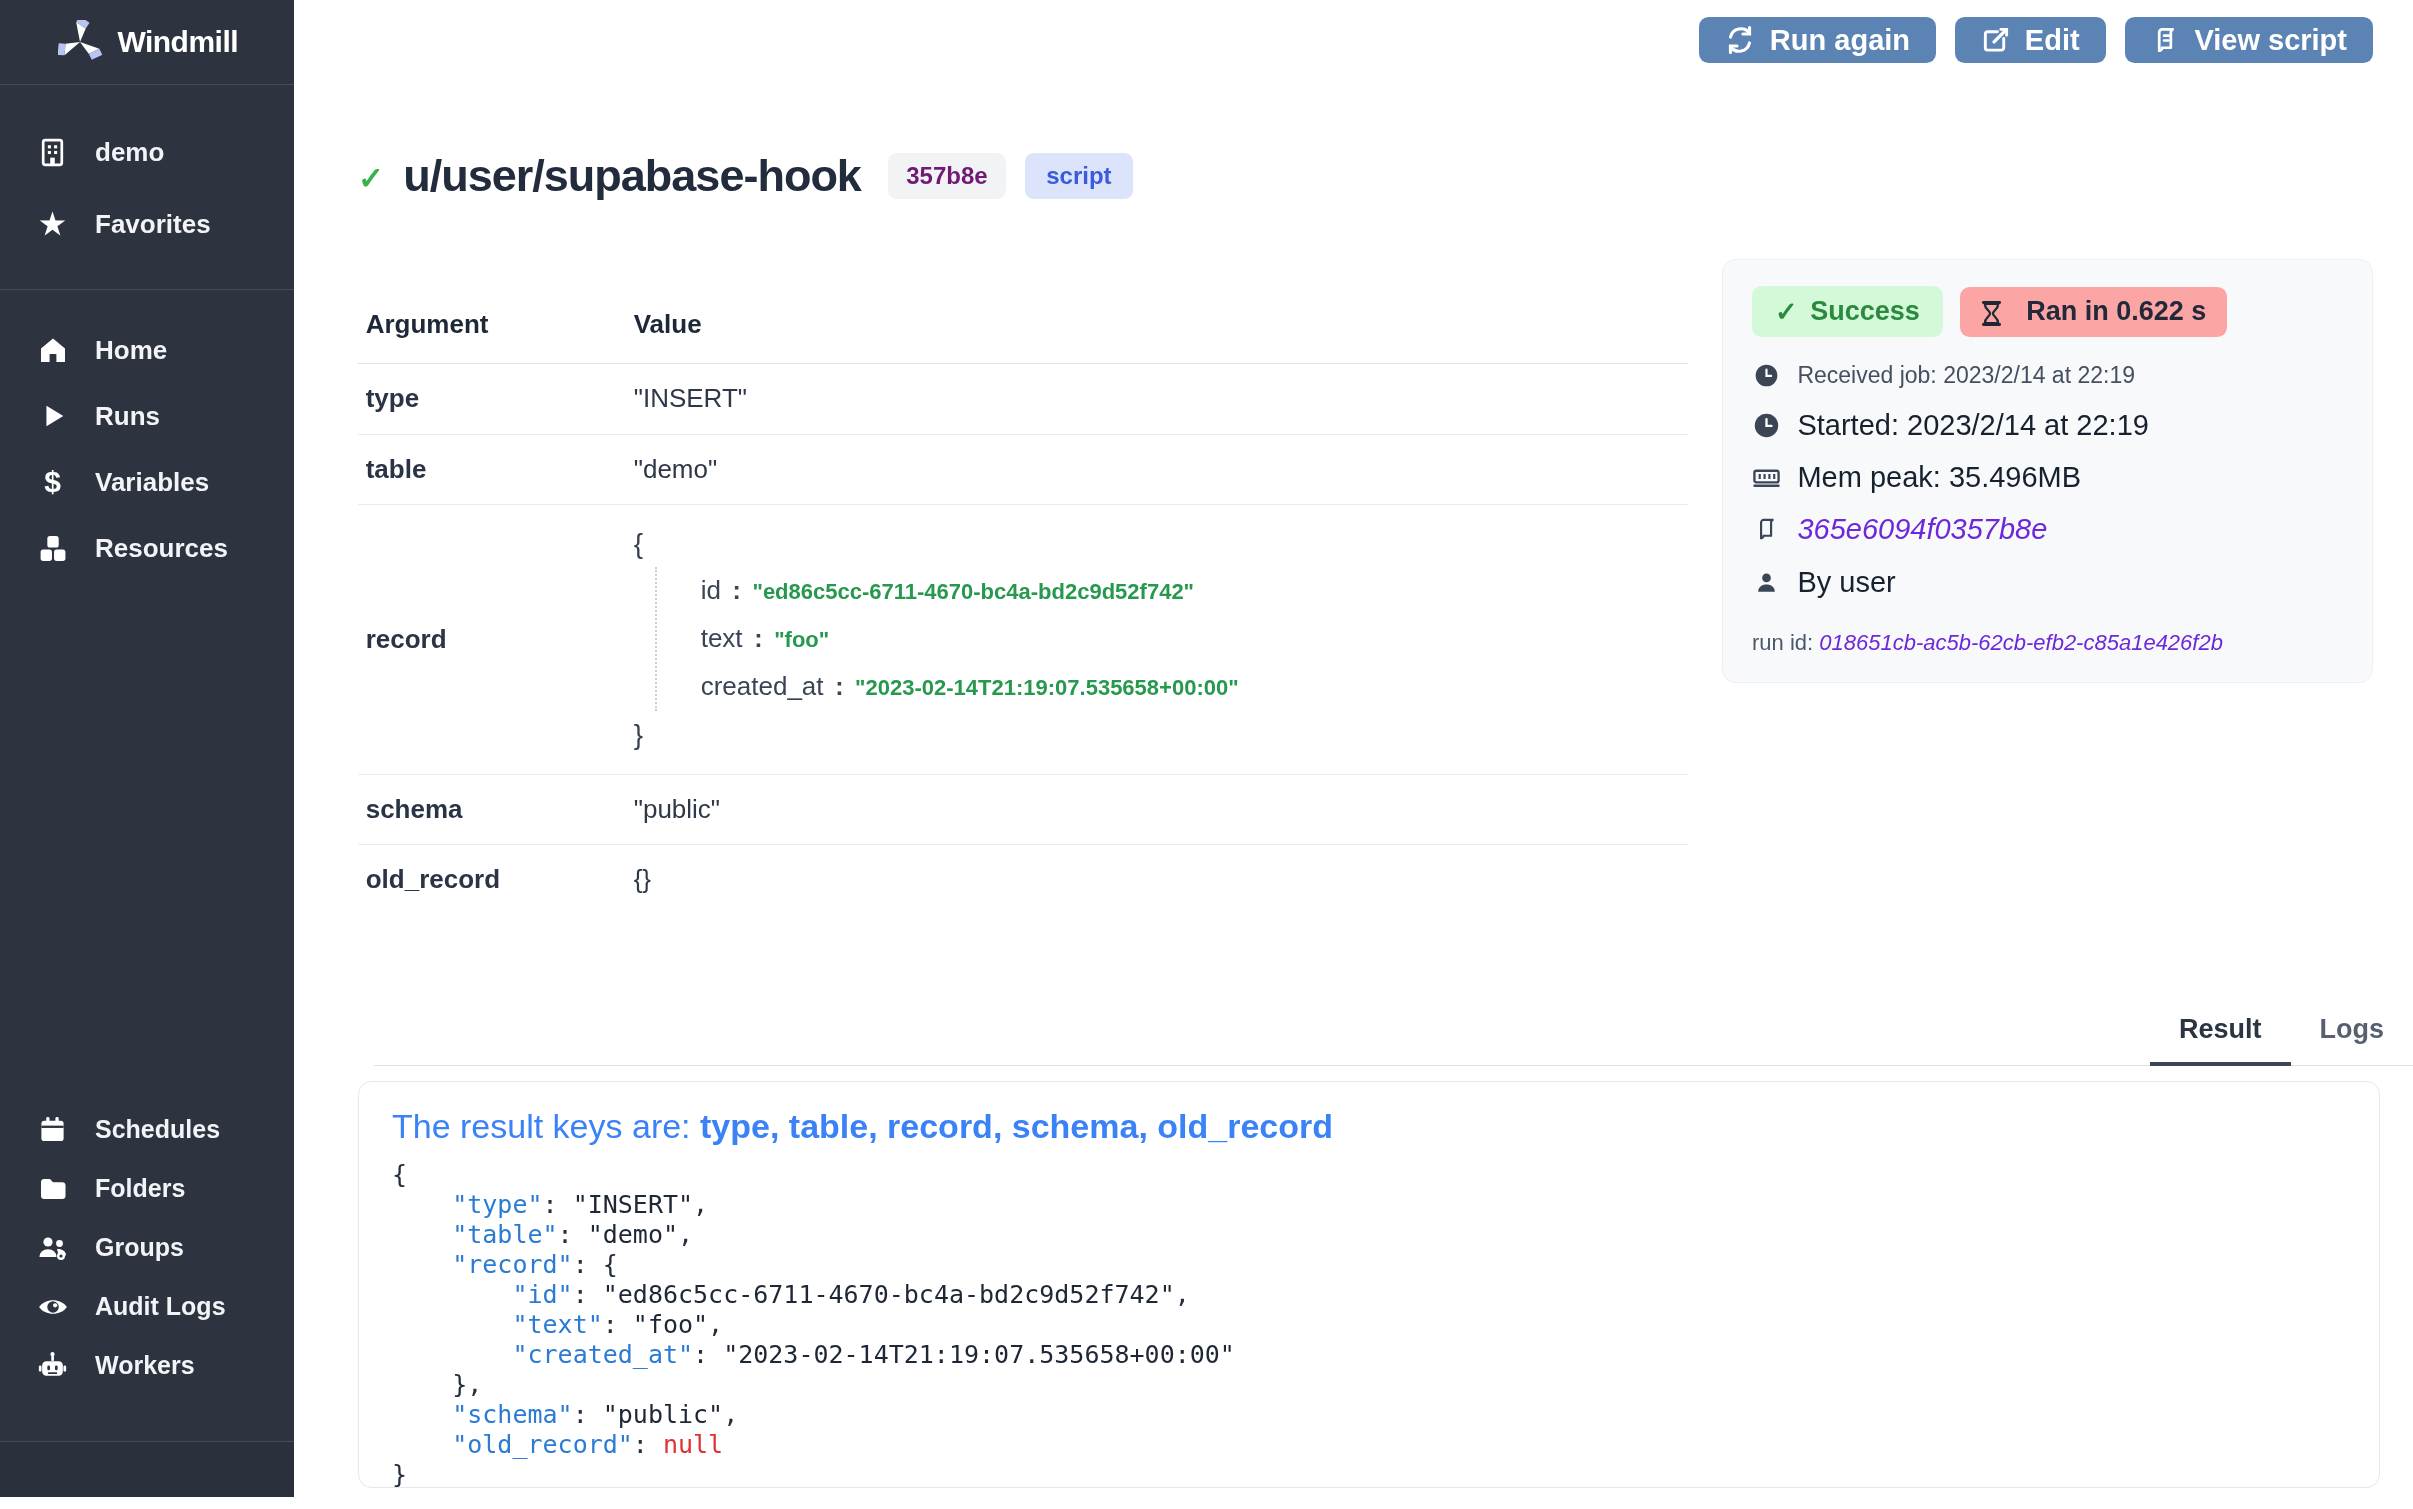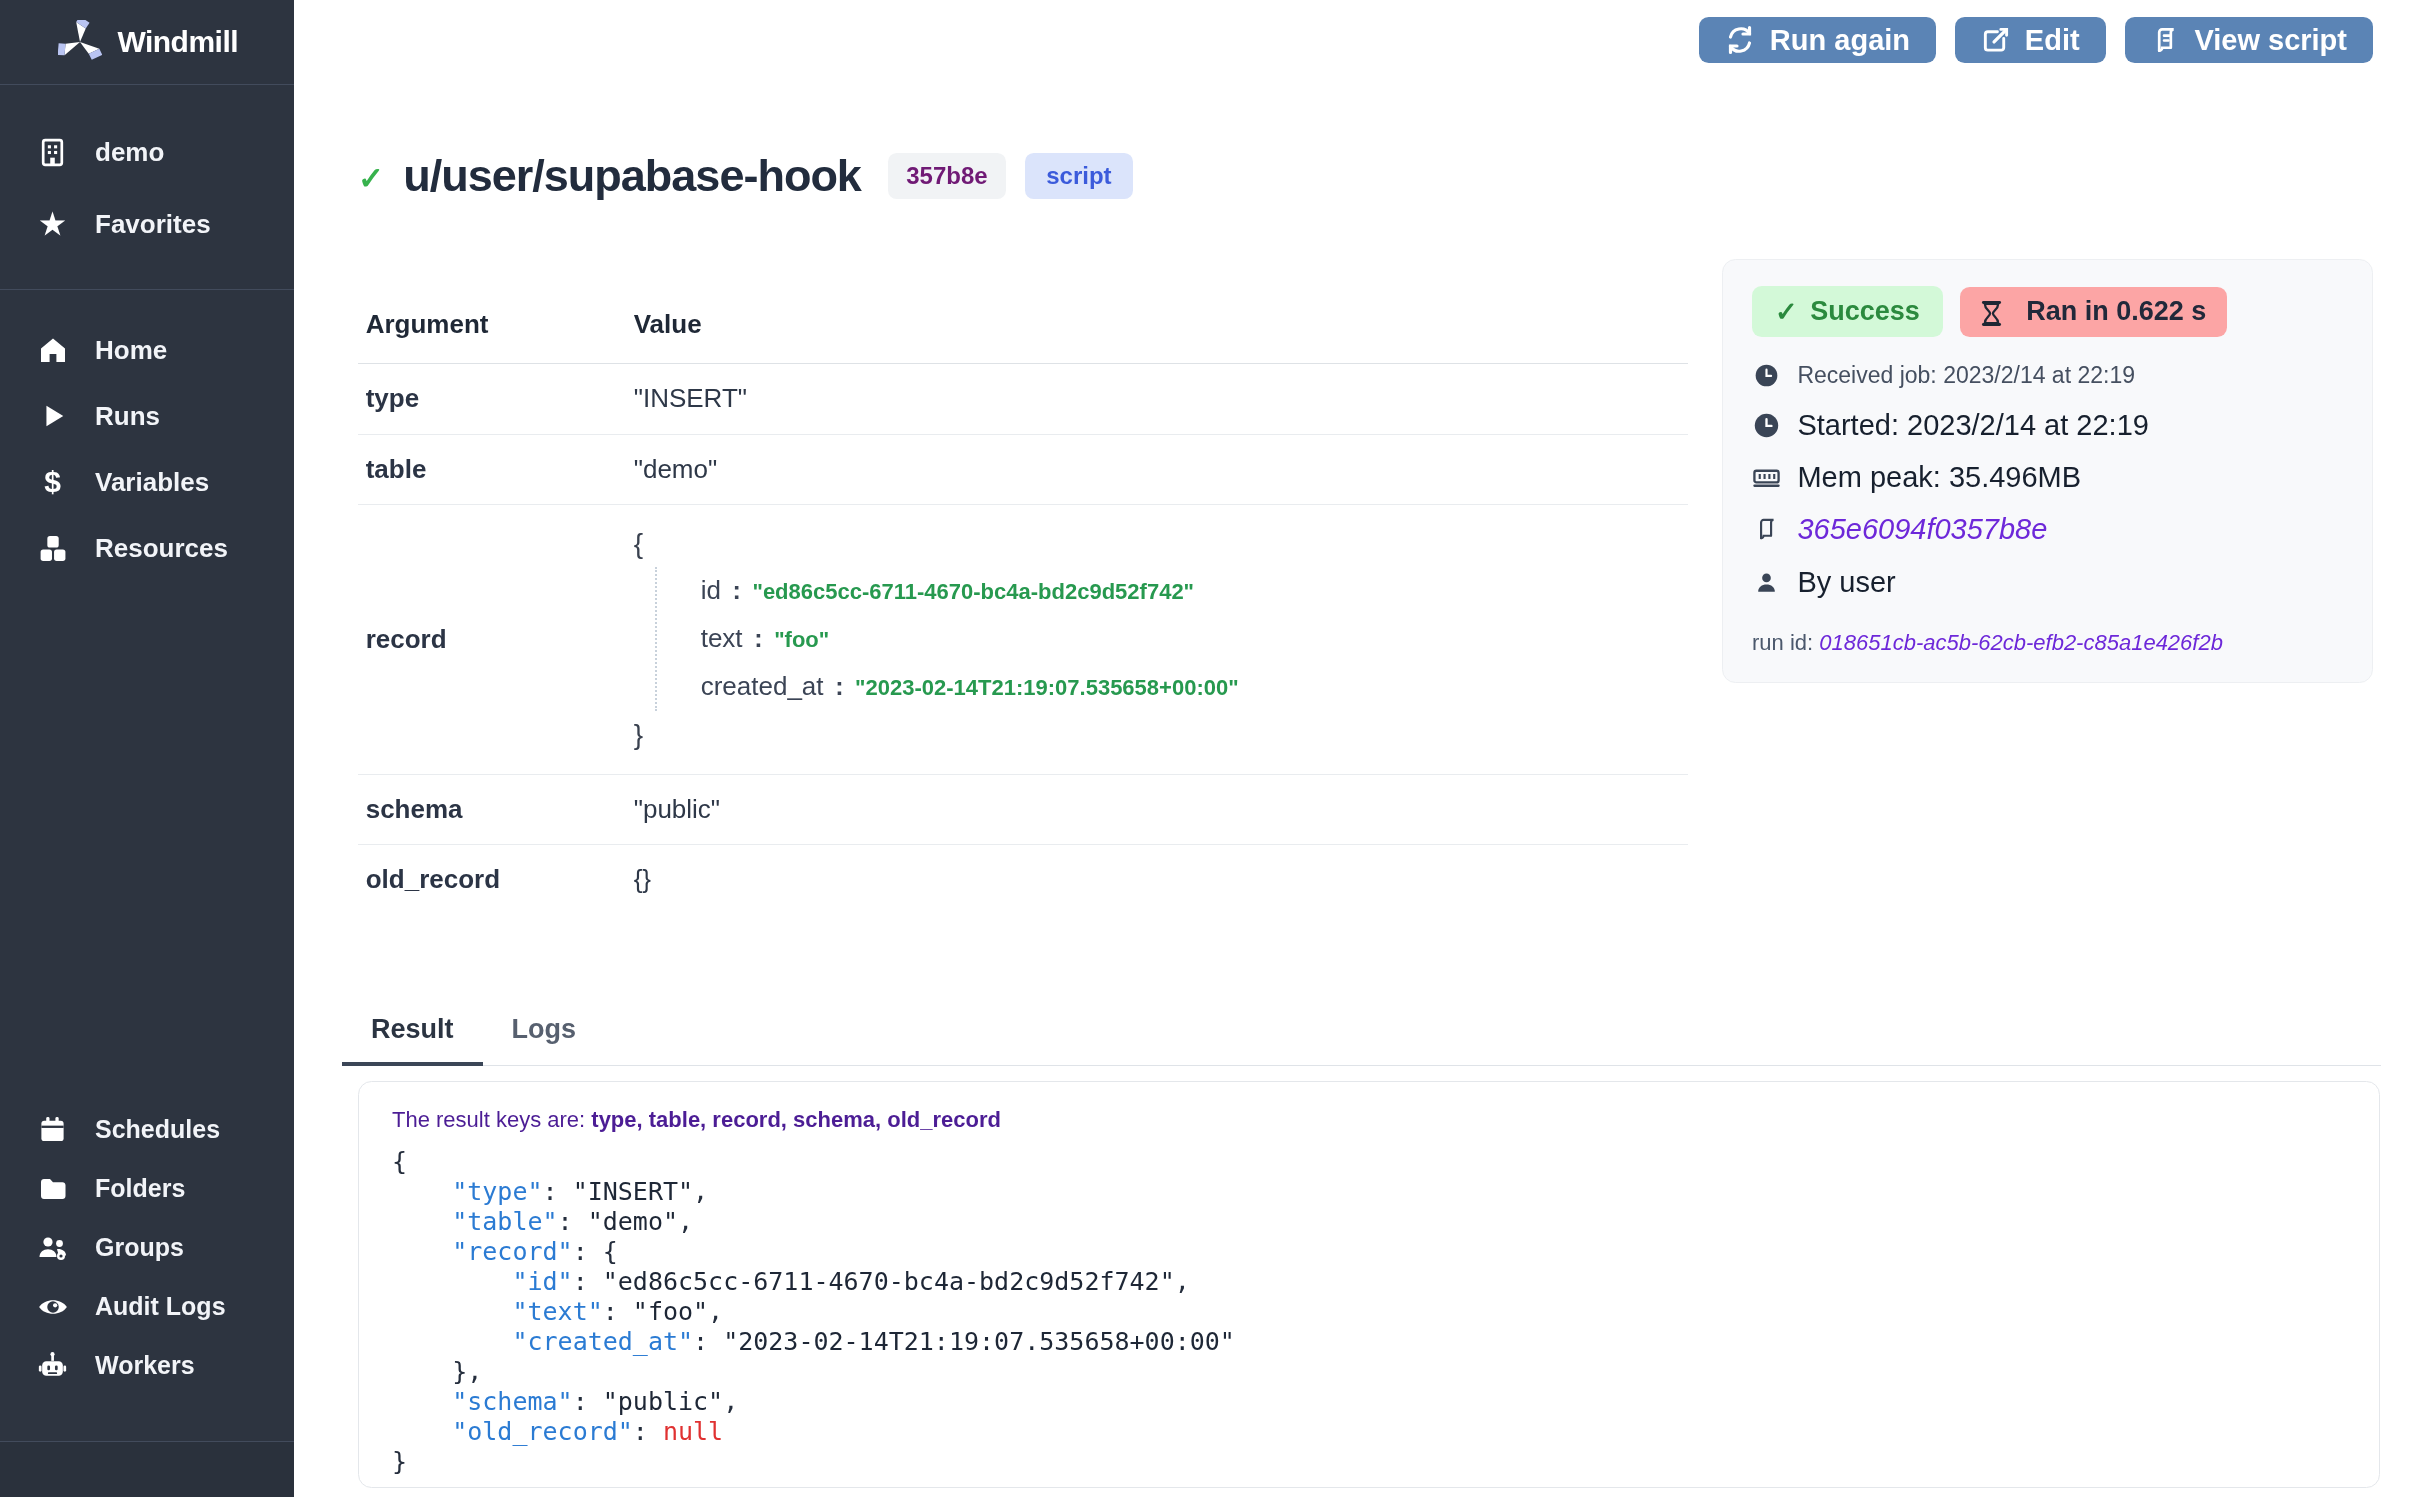--- a/index.html
+++ b/index.html
@@ -56,28 +56,28 @@
   .badges { display:flex; align-items:center; gap:17.4px; }
   .badge-success { display:flex; align-items:center; gap:12.6px; background:#d3f9d8; color:#2b8a3e; font-size:27px; font-weight:700; padding:9.7px 23px; border-radius:9.7px; }
   .badge-dur { display:flex; align-items:flex-end; gap:24px; background:#fca5a5; color:#21293a; font-size:27px; font-weight:600; padding:9.7px 21px; border-radius:9.7px; }
   .info-row { display:flex; align-items:center; gap:16.4px; margin-top:19.3px; color:#17202e; font-size:29px; }
   .info-row.small { font-size:23px; color:#454f60; margin-top:25px; }
   .info-row .ric { width:29px; display:flex; justify-content:center; }
   .blue-link { color:#6d28d9; cursor:pointer; text-decoration:none;font-style:italic; }
   .runid-row { margin-top:31px; font-size:22px; color:#4b586c; }
 
   
-  .tabbar { position:absolute; left:48px; top:1014px; width:2039px; display:flex; border-bottom:1px solid #dfe3e8; }
+  .tabbar { position:absolute; left:80px; top:1014px; width:2039px; display:flex; border-bottom:1px solid #dfe3e8;justify-content:flex-end; }
   .tab { font-size:27px; font-weight:600; padding:0 29px 17.4px; cursor:pointer; }
   .tab.active { color:#2b3442; border-bottom:4.8px solid #3b4657; margin-bottom:-1.9px; }
   .tab.inactive { color:#57606f; }
 
   
   .result-box { position:absolute; left:64px; top:1081px; width:2022px; height:407px; border:1.9px solid #e4e7eb; border-radius:13.5px; padding:25px 33px; overflow:hidden; }
-  .keys-line { font-size:22px; color:#4c1d95; }
+  .keys-line { font-size:34px; color:#3b82f6; }
   .keys-line b { font-weight:700; }
   .code { margin-top:13.5px; font-family:"DejaVu Sans Mono", monospace; font-size:25px; line-height:30px; white-space:pre; color:#1e2736; }
   .tok-k { color:#2b7bd3; }
   .tok-s { color:#1e2736; }
   .tok-p { color:#242d3c; }
   .tok-n { color:#e03131; }
 
   svg { display:block; }
 </style>
 </head>

